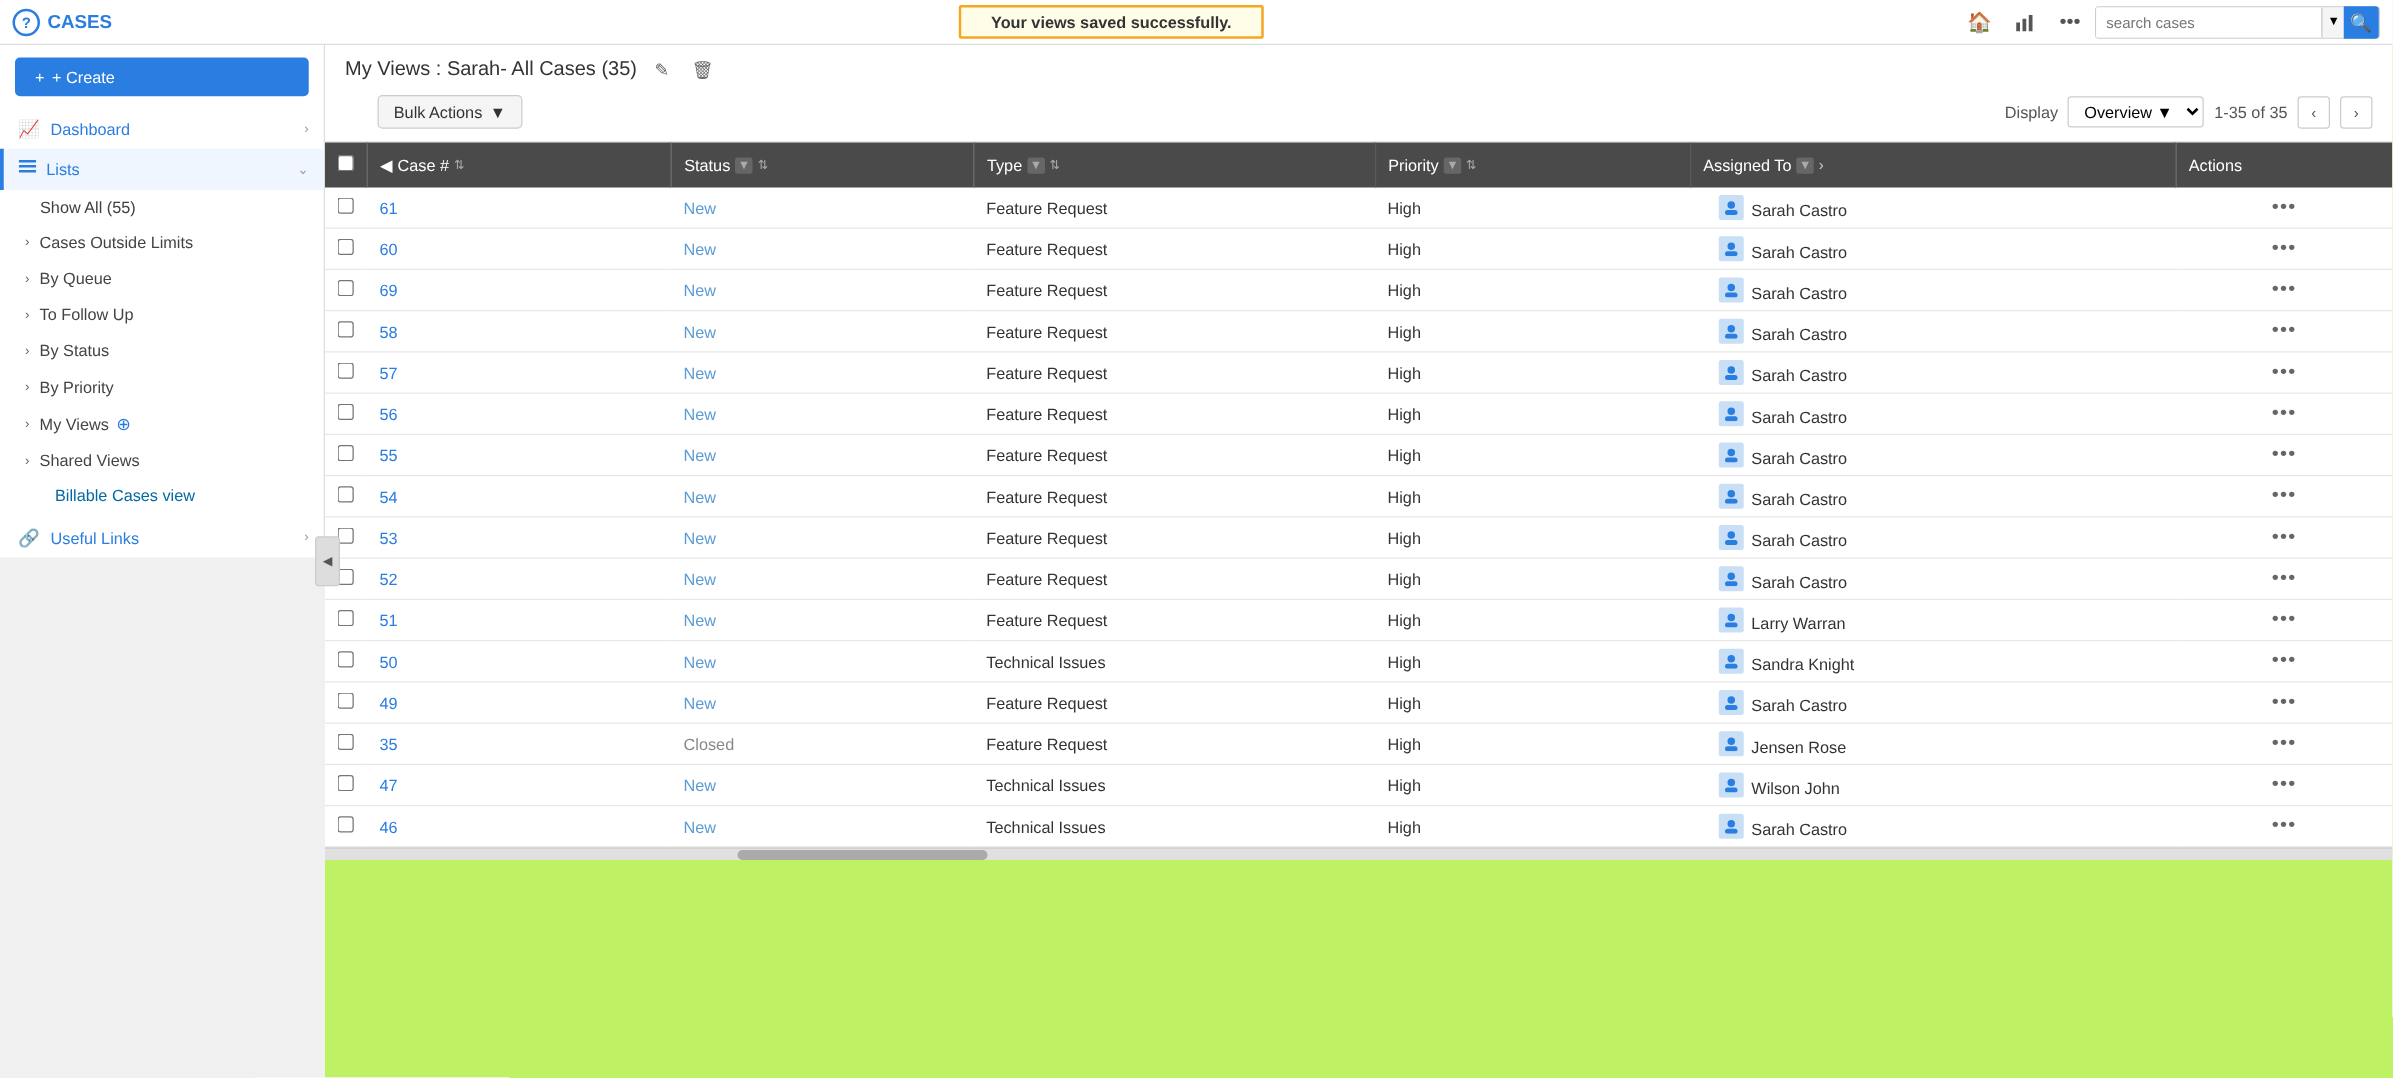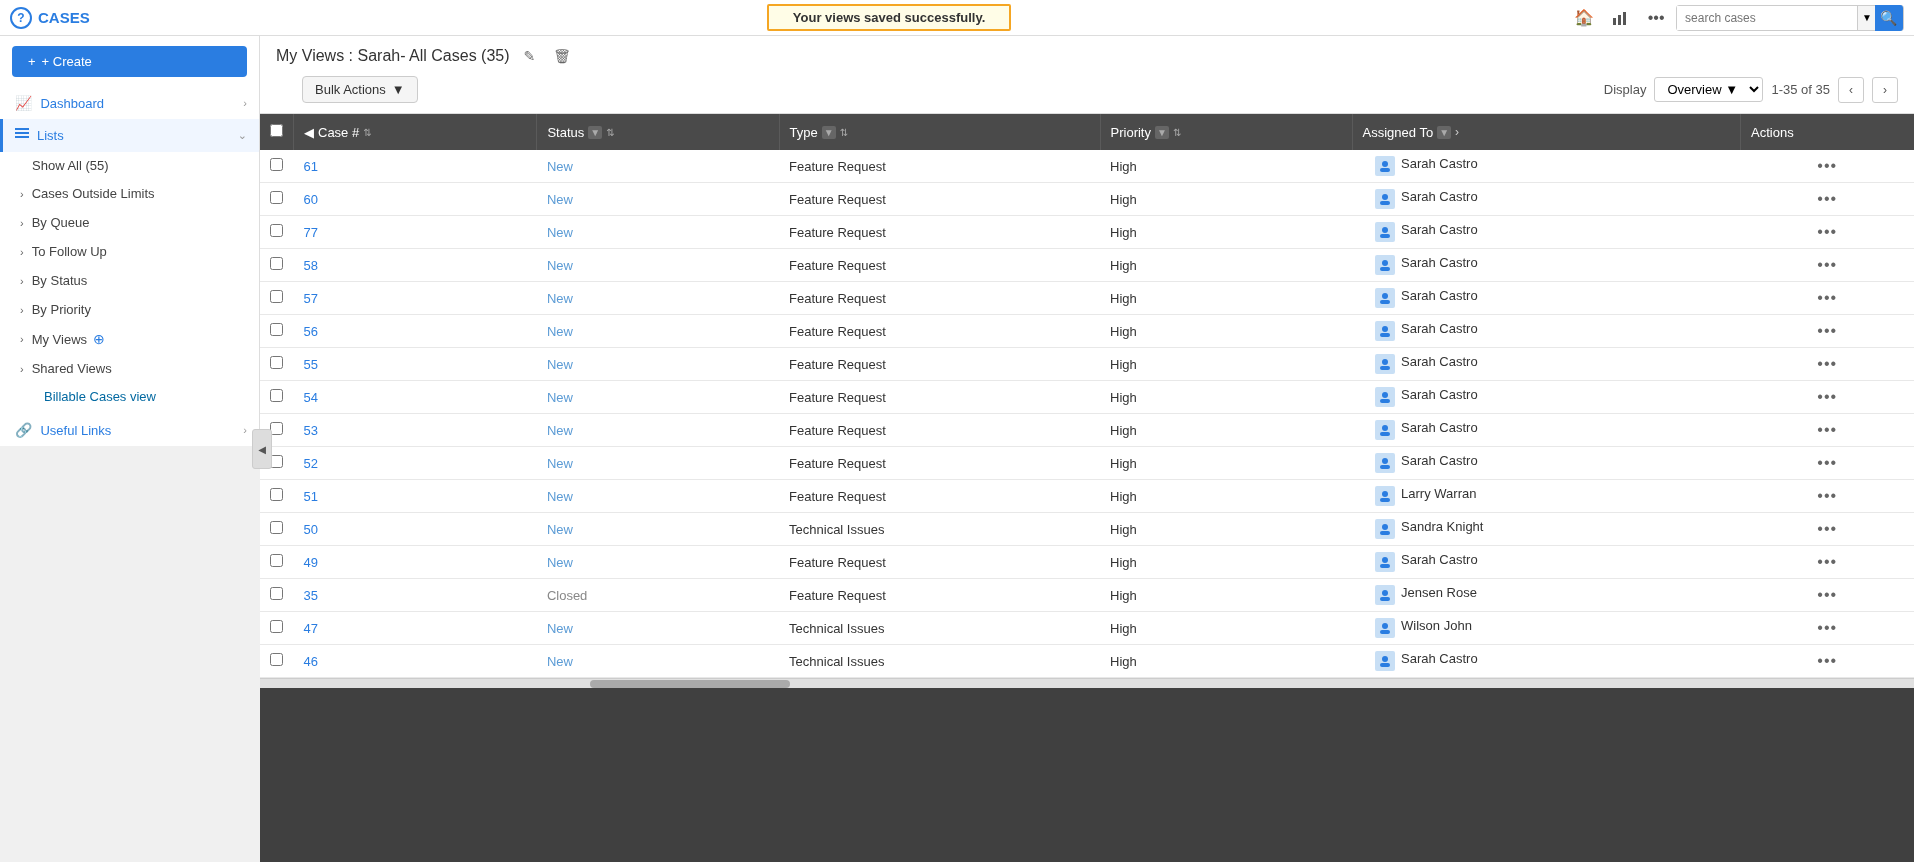--- a/index.html
+++ b/index.html
@@ -204,21 +204,21 @@
       z-index: 10;
     }
     .sidebar-wrapper {
       position: relative;
     }
 
     
     .content-area {
       flex: 1;
       overflow: auto;
-      background: #404040;
+      background: #bef264;
       display: flex;
       flex-direction: column;
     }
     .content-header {
       background: #fff;
       padding: 10px 16px 0 16px;
       border-bottom: 1px solid #ddd;
     }
     .content-title-row {
       display: flex;
@@ -332,21 +332,21 @@
     .dots-btn {
       background: none;
       border: none;
       cursor: pointer;
       color: #666;
       font-size: 16px;
       letter-spacing: 1px;
     }
     .assigned-cell {
       display: flex;
-      align-items: flex-start;
+      align-items: flex-end;
       gap: 6px;
       padding-left: 13px;
     }
     .user-avatar-icon {
       width: 20px;
       height: 20px;
       background: #c8dff5;
       border-radius: 2px;
       display: flex;
       align-items: center;
@@ -618,21 +618,21 @@
       </td>
       <td class="actions-cell">
         <button class="dots-btn">•••</button>
       </td>
     </tr>
           <tr>
       <td class="checkbox-cell">
         <input type="checkbox" style="">
       </td>
       <td>
-        <a class="case-num-link" href="#">77</a>
+        <a class="case-num-link" href="#">69</a>
       </td>
       <td>
         <span class="status-new">New</span>
       </td>
       <td>
         <span>Feature Request</span>
       </td>
       <td>
         <span>High</span>
       </td>

